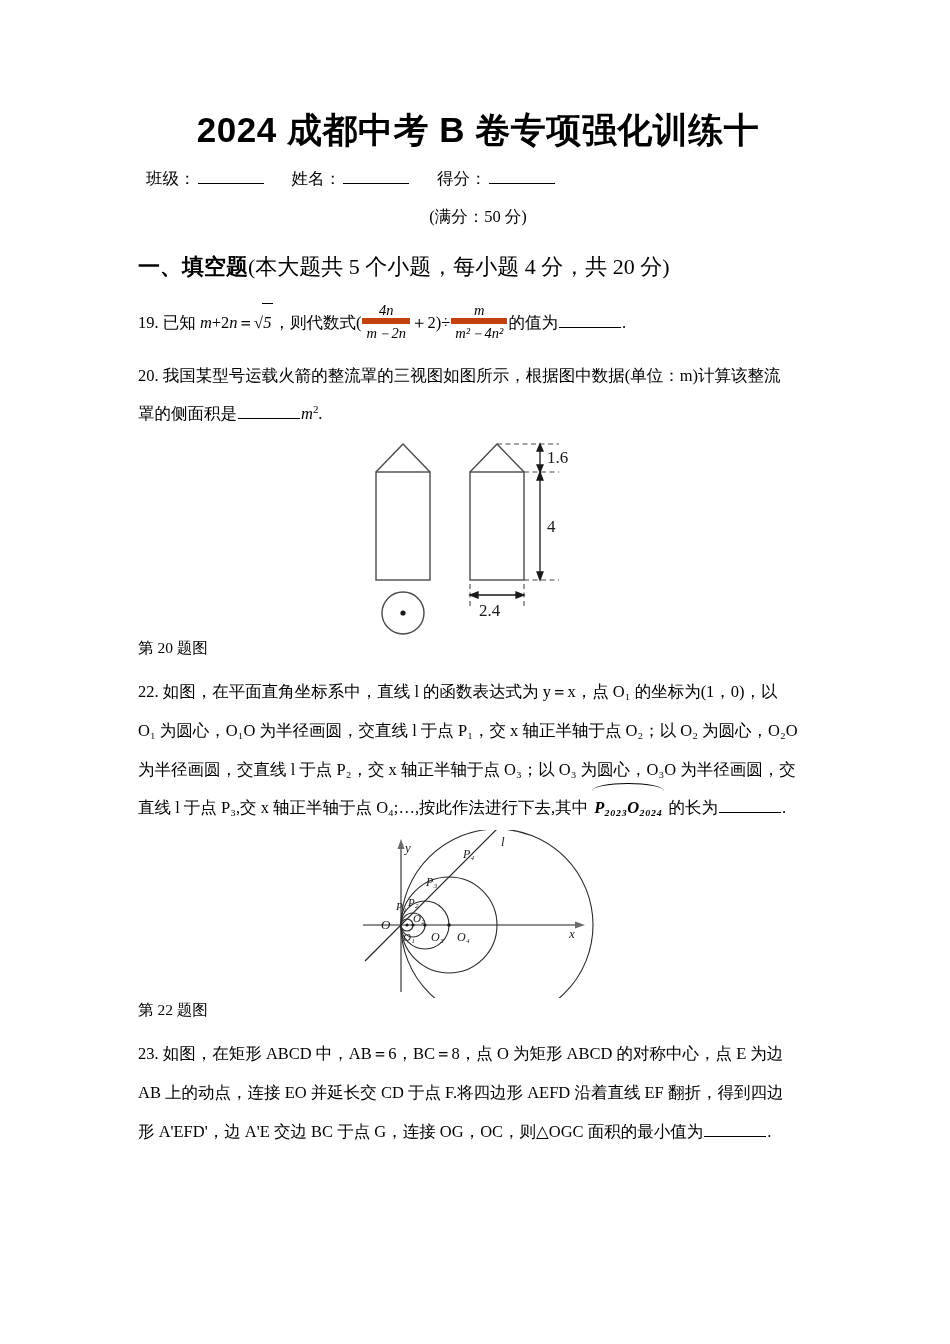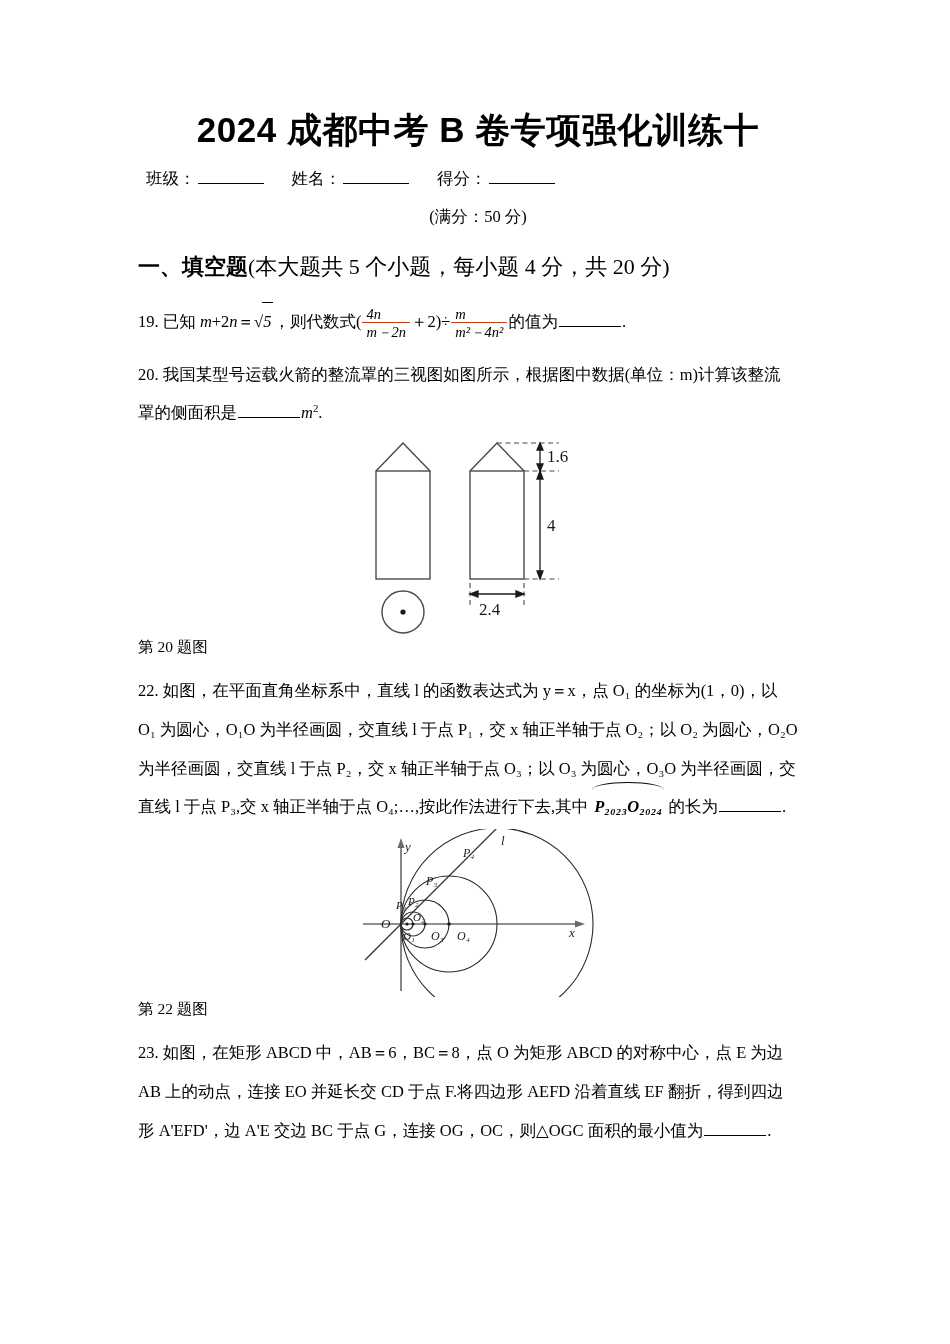--- a/index.html
+++ b/index.html
@@ -92,26 +92,27 @@
     height: 0.85em;
     margin: 0 1px;
     vertical-align: baseline;
   }
   sup { font-size: 0.66em; vertical-align: super; line-height: 0; }
 
   
   .frac {
     display: inline-block;
     vertical-align: -0.62em;
+    text-align: center;
     font-style: italic;
     line-height: 1.12;
     margin: 0 1px;
   }
   .frac .num { display:block; padding: 0 4px; font-size: 14.5px; }
-  .frac .den { display:block; border-top: 1px solid #c2410c; padding: 1px 4px 0 4px; font-size: 14.5px;}
+  .frac .den { display:block; border-top: 6px solid #c2410c; padding: 1px 4px 0 4px; font-size: 14.5px;}
 
   .sqrt {
     display: inline-block;
     border-top: 1px solid #000;
     padding: 0 2px 0 1px;
     margin-left: -1px;
     font-style: italic;
   }
   .radic { font-style: normal; }
 

